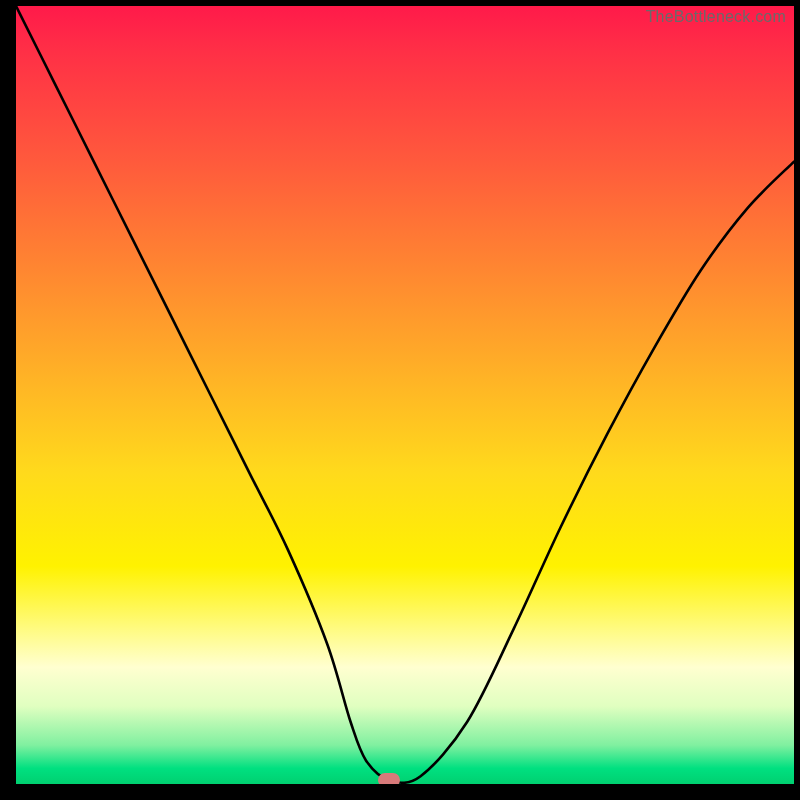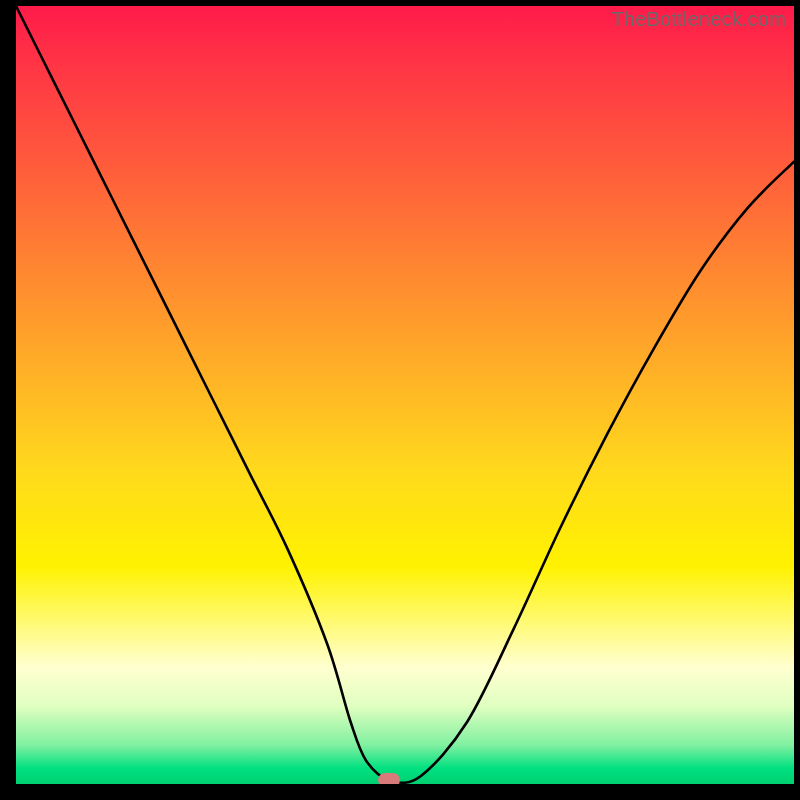--- a/index.html
+++ b/index.html
@@ -52,21 +52,21 @@
     height: 14px;
     background: #d87a7a;
     border-radius: 8px;
     transform: translate(-50%, -50%);
   }
   .attribution {
     position: absolute;
     top: 8px;
     right: 14px;
     font-family: Arial, Helvetica, sans-serif;
-    font-size: 20px;
+    font-size: 16px;
     color: #6a6a6a;
     font-weight: 500;
     letter-spacing: 0.2px;
     z-index: 5;
   }
 </style>
 </head>
 <body>
 
 <div class="attribution">TheBottleneck.com</div>

